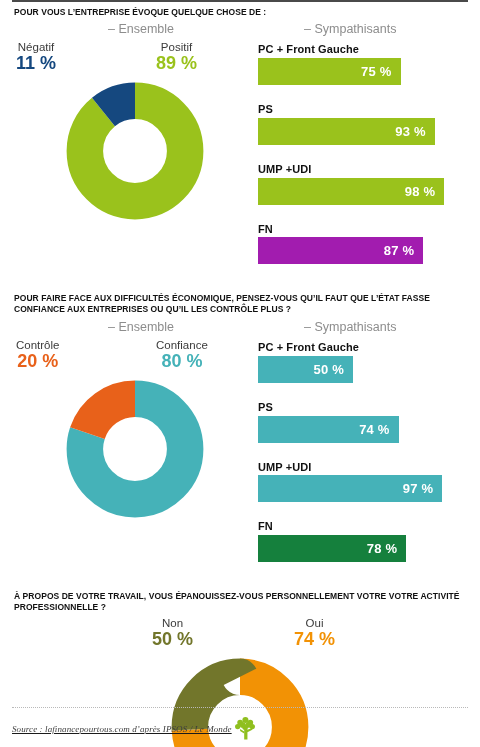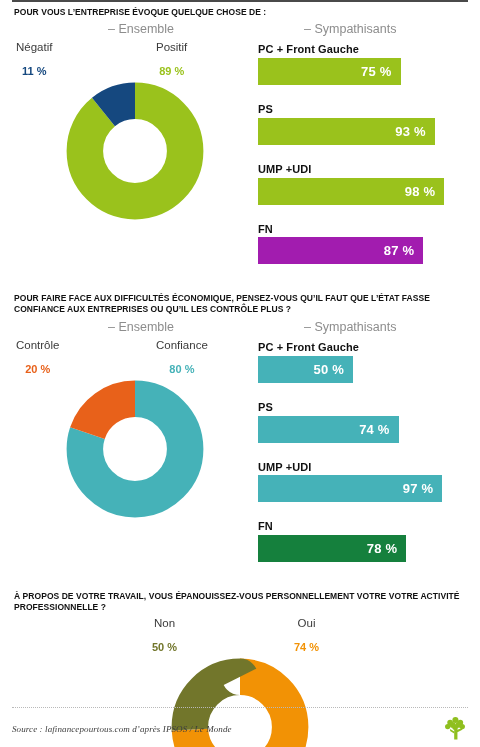--- a/index.html
+++ b/index.html
@@ -87,23 +87,23 @@
     white-space: nowrap;
   }
   .donut-label .lbl-name {
     display: block;
     font-size: 11.5px;
     color: #3b3b3b;
     font-weight: normal;
   }
   .donut-label .lbl-val {
     display: block;
-    font-size: 11px;
-    font-weight: bold;
-    margin-top: 13px;
+    font-size: 18px;
+    font-weight: bold;
+    margin-top: 1px;
   }
   .donut-left  { left: 4px; }
   .donut-right { left: 144px; }
 
   .donut-svg-holder {
     position: relative;
     width: 246px;
     text-align: center;
   }
 
@@ -153,22 +153,22 @@
     padding: 0 12px;
     box-sizing: border-box;
   }
   .footer-rule {
     border-top: 1.5px dotted #b9b9b9;
     width: 100%;
   }
   .footer-inner {
     display: flex;
     align-items: center;
-    justify-content: space-between;
     padding-top: 8px;
+    text-decoration: underline;
   }
   .source-text {
     font-size: 9px;
     font-style: italic;
     color: #3d3d3d;
     font-family: "Liberation Serif", serif;
     letter-spacing: 0.1px;
   }
   .logo-holder {
     width: 26px;

